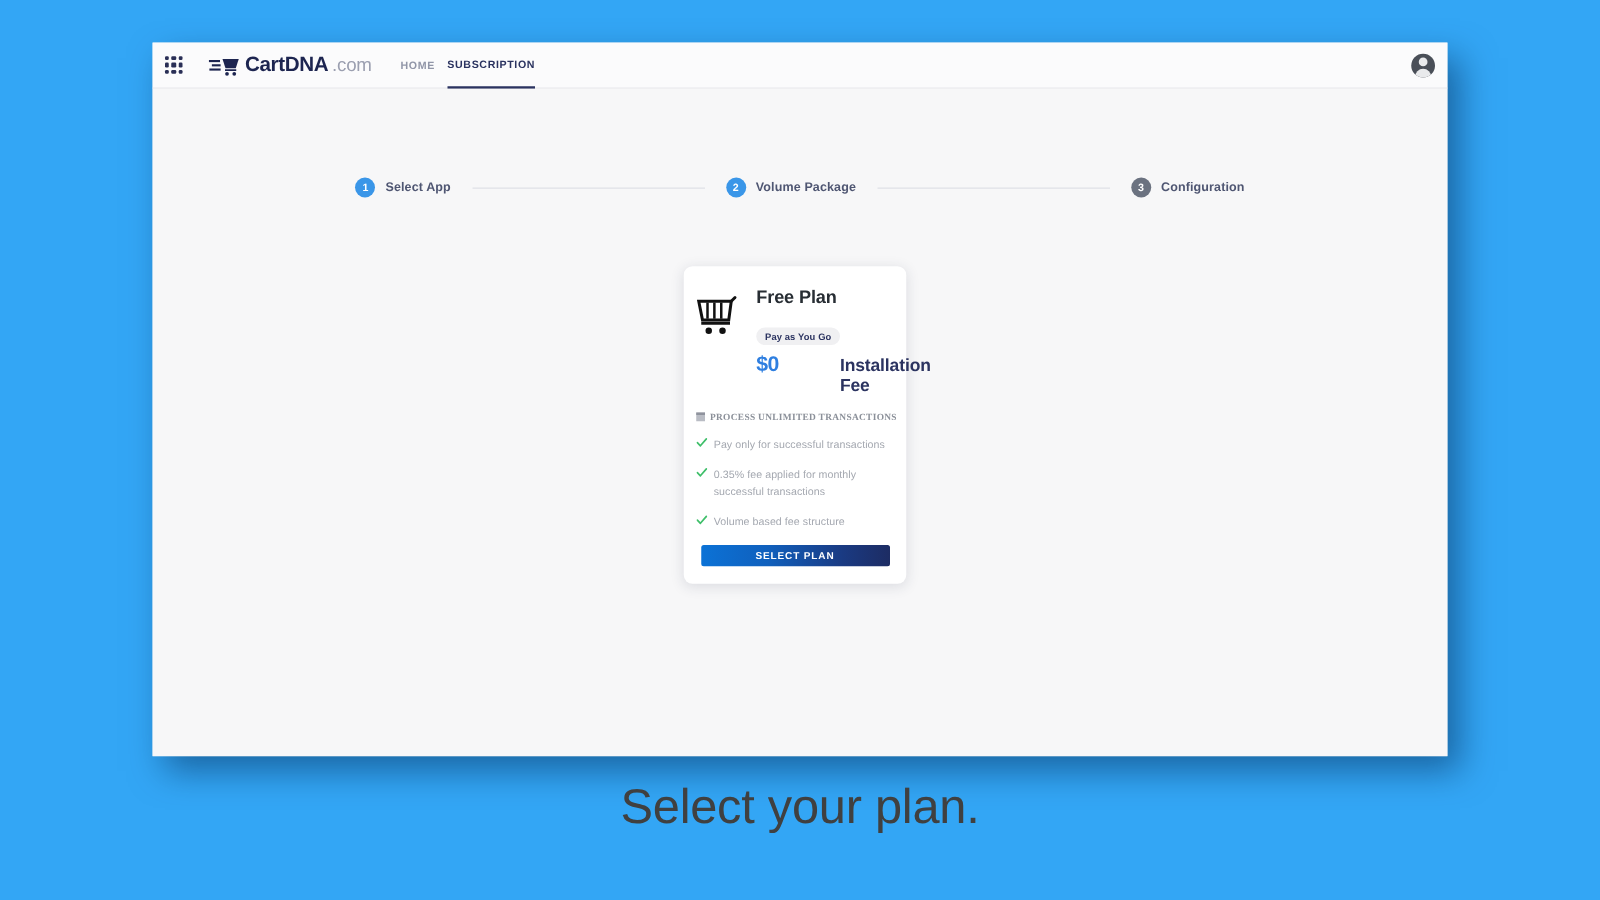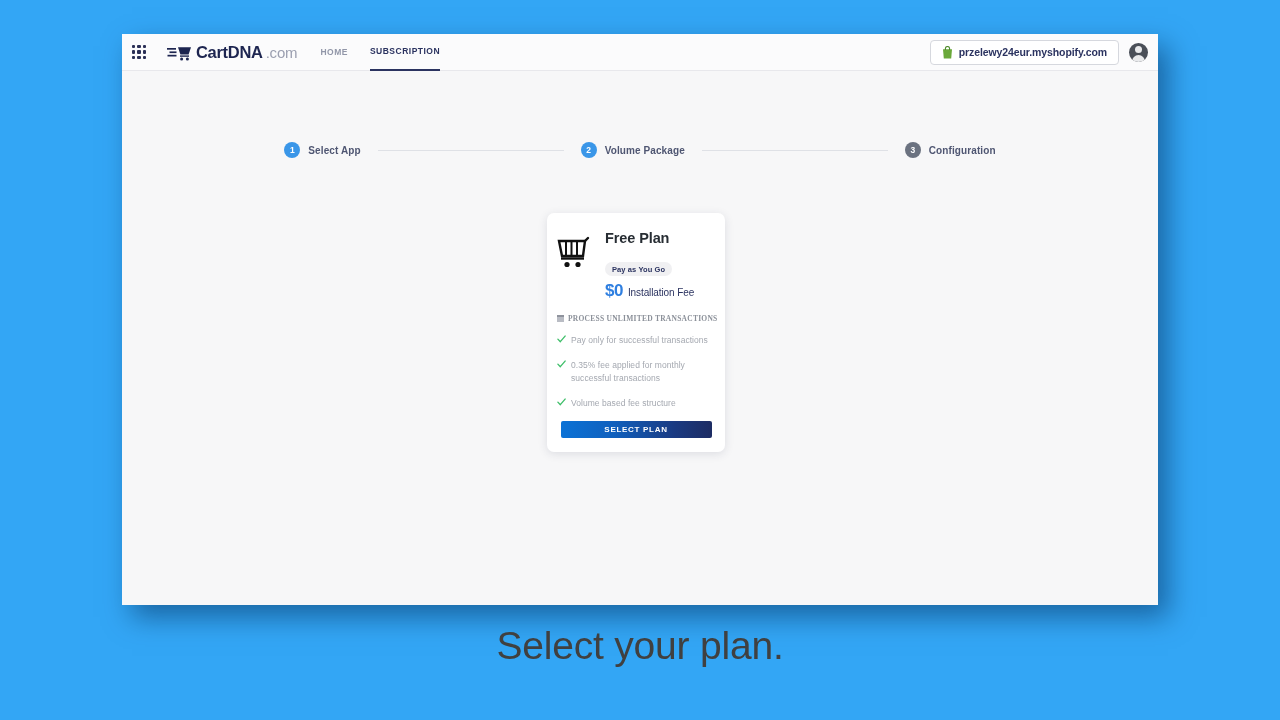--- a/index.html
+++ b/index.html
@@ -75,21 +75,21 @@
   }
   .logo-tld {
     font-size: 15px;
     color: #9b9fb0;
     letter-spacing: -0.2px;
   }
 
   .nav {
     display: flex;
     align-items: center;
-    gap: 22px;
+    gap: 10px;
     margin-left: 23px;
     height: 36px;
   }
   .nav-link {
     font-size: 8.5px;
     font-weight: bold;
     letter-spacing: 0.5px;
     color: #9196a8;
     height: 36px;
     display: flex;
@@ -247,24 +247,25 @@
     align-items: baseline;
     gap: 5px;
   }
   .price {
     font-size: 17px;
     font-weight: bold;
     color: #2f7fe0;
     letter-spacing: -0.5px;
   }
   .price-caption {
-    font-size: 10px;
-    font-weight: normal;
+    font-size: 14px;
+    font-weight: bold;
     color: #2b3360;
     letter-spacing: -0.1px;
+    margin-left: 44px;
   }
 
   .section-head {
     display: flex;
     align-items: center;
     gap: 4px;
     margin: 13px 0 0 10px;
     font-family: Liberation Serif, serif;
   }
   .section-head .sq {
@@ -364,27 +365,20 @@
         <span class="logo-name">CartDNA</span>
         <span class="logo-tld">.com</span>
       </div>
 
       <div class="nav">
         <div class="nav-link">HOME</div>
         <div class="nav-link active">SUBSCRIPTION</div>
       </div>
 
       <div class="topbar-right">
-        <div class="store-pill">
-          <svg width="11" height="13" viewBox="0 0 11 13">
-            <path d="M1 3.2 H10 L9.2 12.4 H1.8 Z" fill="#6aa83a"></path>
-            <path d="M3.4 4 V2.6 A2.1 2.1 0 0 1 7.6 2.6 V4" fill="none" stroke="#4e8a2a" stroke-width="1.1"></path>
-          </svg>
-          <span class="label">przelewy24eur.myshopify.com</span>
-        </div>
         <div class="avatar"></div>
       </div>
     </div>
 
     <div class="page">
 
       <div class="stepper">
         <div class="step active">
           <div class="step-num">1</div>
           <div class="step-label">Select App</div>

